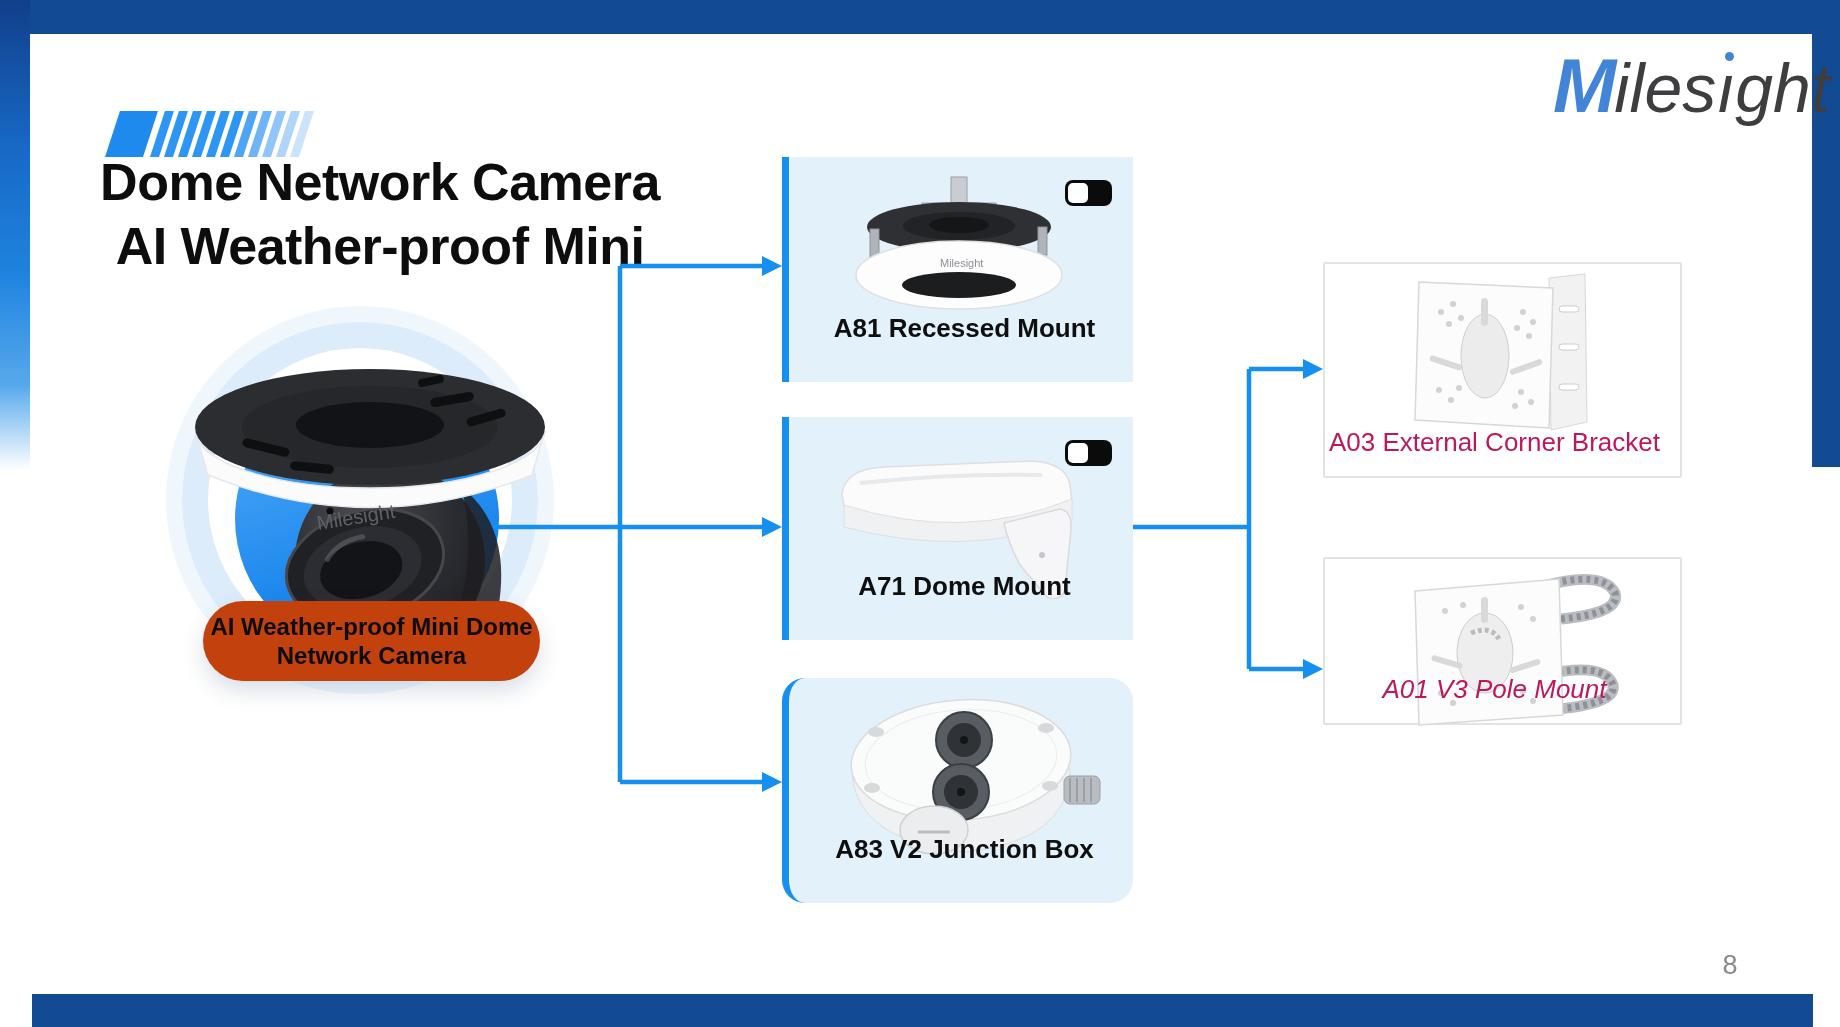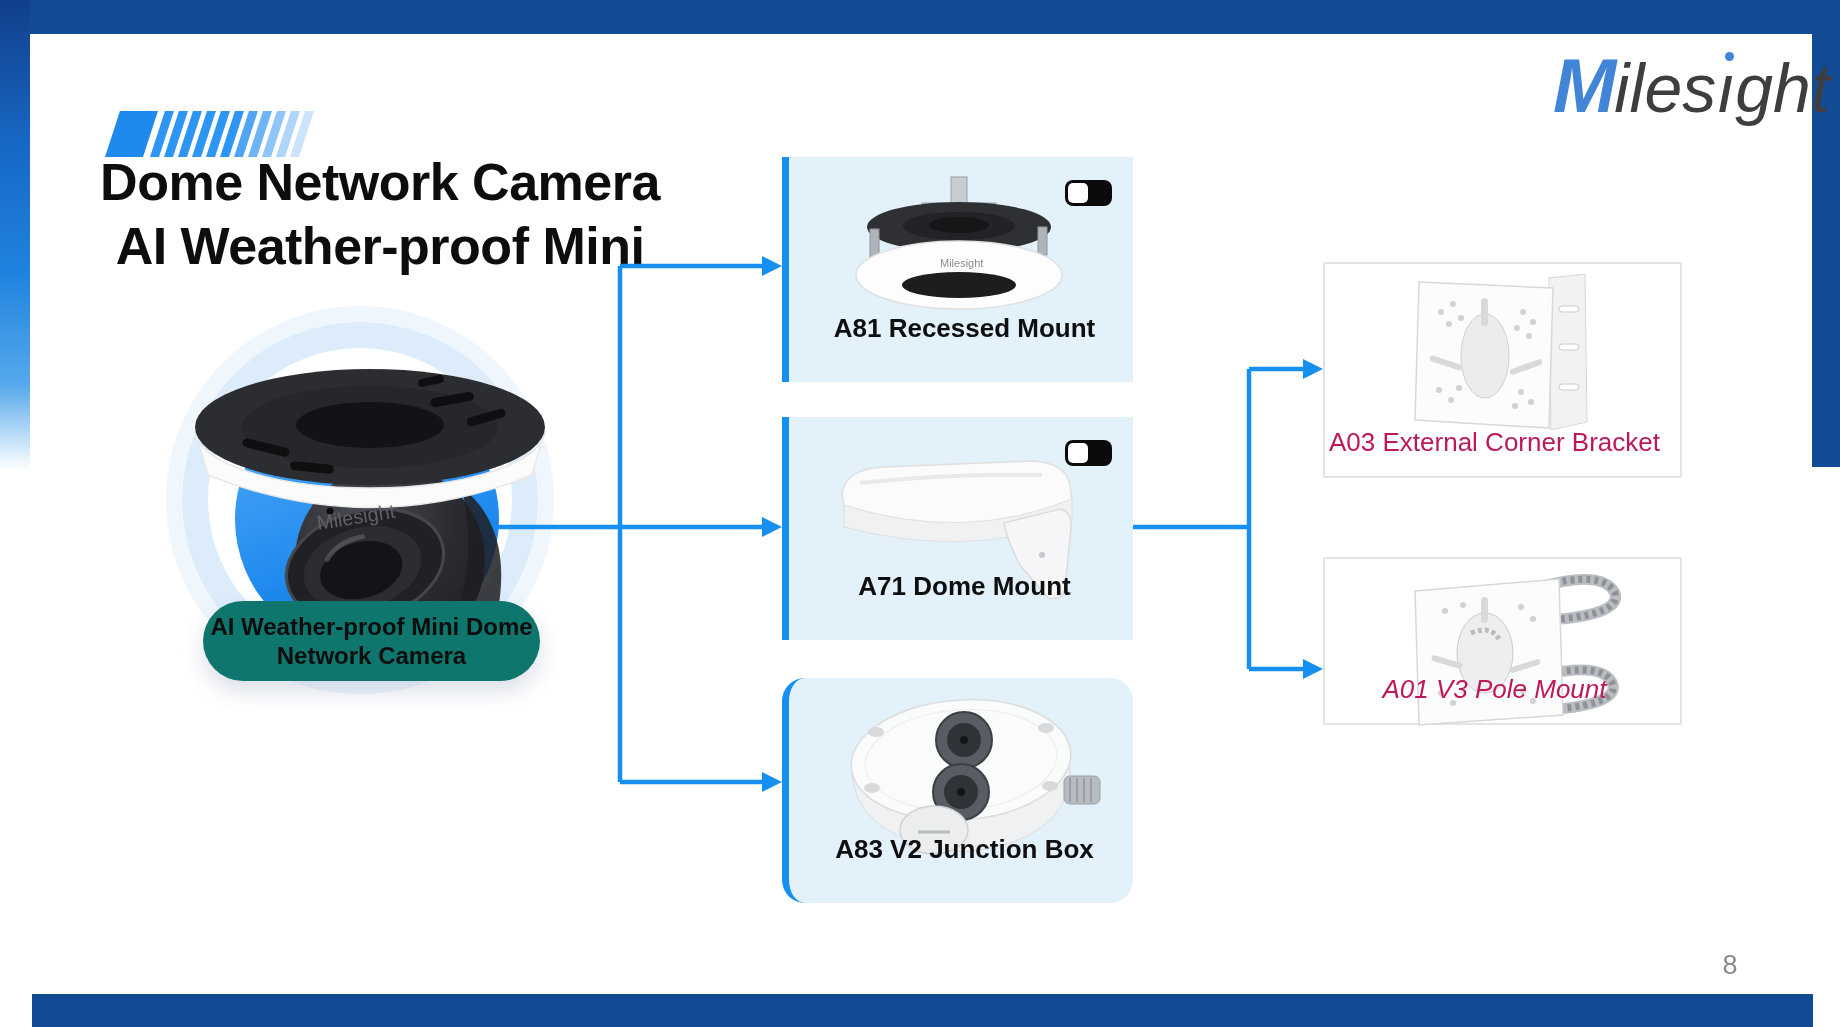--- a/index.html
+++ b/index.html
@@ -34,21 +34,21 @@
   .logo-i{position:relative;}
   .logo-i::after{content:"";position:absolute;left:9px;top:2px;width:9px;height:9px;
                  border-radius:50%;background:#4285D7;}
 
   
   .halo{position:absolute;left:182px;top:322px;width:356px;height:356px;border-radius:50%;
         border:26px solid #DCECFA;box-sizing:border-box;box-shadow:0 0 0 16px rgba(226,240,252,.55);}
   .blue-circle{position:absolute;left:235px;top:387px;width:264px;height:264px;border-radius:50%;
         background:linear-gradient(160deg,#54AEF8 0%,#1E88EE 62%,#1478DF 100%);}
   .camera-svg{position:absolute;left:180px;top:325px;}
-  .camera-pill{position:absolute;left:203px;top:601px;width:337px;height:80px;background:#0f766e;
+  .camera-pill{position:absolute;left:203px;top:601px;width:337px;height:80px;background:#c2410c;
         border-radius:40px;box-shadow:0 10px 22px rgba(50,80,120,.18);
         display:flex;flex-direction:column;align-items:center;justify-content:center;
         font-weight:700;font-size:24px;line-height:29px;color:#0d0d0d;text-align:center;}
 
   
   .connectors{position:absolute;left:0;top:0;pointer-events:none;}
 
   
   .acc-box{position:absolute;left:782px;width:351px;background:#E3F1FB;
            border-left:7px solid #1590F0;box-sizing:border-box;}

